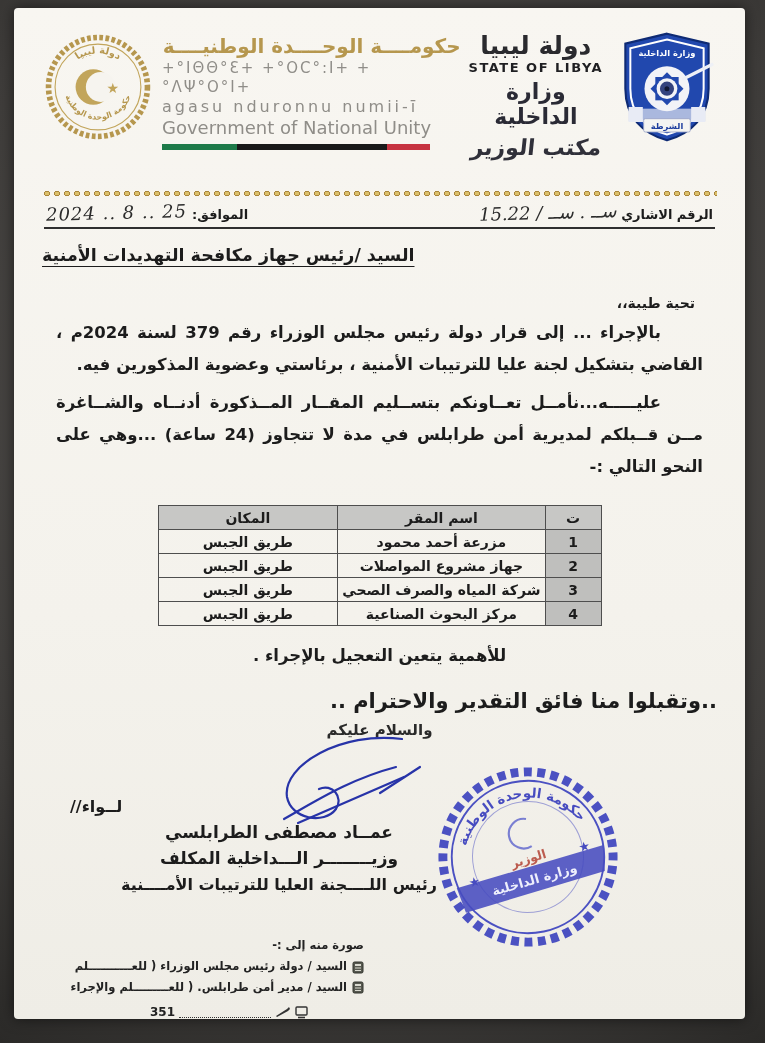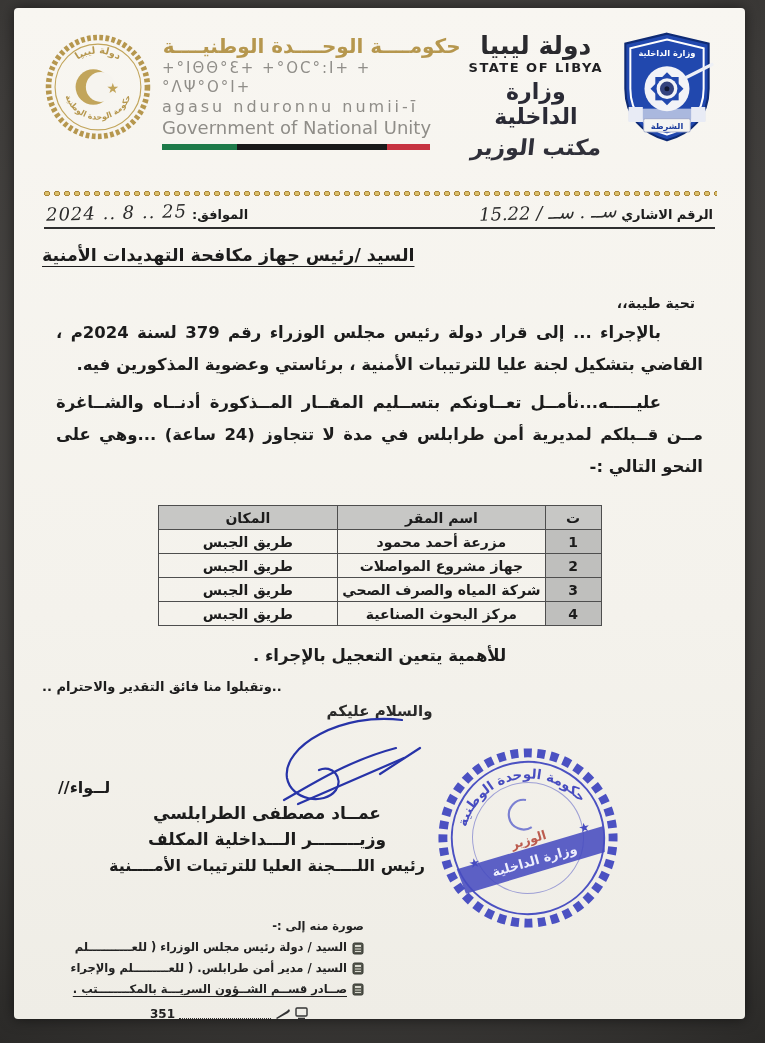--- a/index.html
+++ b/index.html
@@ -56,25 +56,25 @@
   
   table.sites{direction:rtl;border-collapse:collapse;margin:22px auto 0 auto;width:444px;}
   table.sites th, table.sites td{
     border:1.4px solid #4e4e4e;font-size:14px;font-weight:bold;text-align:center;padding:1px 4px;height:21px;
   }
   table.sites th{background:#c7c7c5;margin-left:32px;}
   td.num{background:#bfbfbd;width:48px;}
   col.c-name{width:212px;} col.c-loc{width:184px;}
   
   .close1{direction:rtl;text-align:center;font-size:16.5px;font-weight:bold;margin-top:20px;}
-  .close2{direction:rtl;text-align:left;font-size:13px;font-weight:bold;margin-top:14px;}
+  .close2{direction:rtl;text-align:right;font-size:21px;font-weight:bold;margin-top:24px;}
   .close3{direction:rtl;text-align:center;font-size:15px;font-weight:600;margin-top:8px;color:#2a2a2a;}
   
   .sigarea{position:relative;height:190px;margin-top:6px;}
-  .sigblock{position:absolute;left:10px;top:52px;width:430px;direction:rtl;}
+  .sigblock{position:absolute;left:22px;top:52px;width:430px;direction:rtl;}
   .sigrank{text-align:left;font-size:16px;font-weight:bold;padding-left:6px;}
   .signame{text-align:center;font-size:17px;font-weight:bold;margin-top:6px;}
   .sigtitle1{text-align:center;font-size:17px;font-weight:bold;margin-top:6px;}
   .sigtitle2{text-align:center;font-size:16px;font-weight:bold;margin-top:7px;}
   .sigsvg{position:absolute;left:150px;top:-14px;}
   .stamp{position:absolute;left:392px;top:18px;opacity:.88;}
   
   .cc{direction:rtl;width:322px;margin-top:2px;font-size:11.5px;font-weight:bold;line-height:1.55;color:#222;}
   .cc-title{margin-bottom:2px;}
   .cc-item{display:flex;align-items:center;gap:5px;margin-top:3px;}
@@ -260,29 +260,20 @@
     </div>
     <div class="cc-item">
       <svg width="12" height="13" viewBox="0 0 12 13">
           <rect x="1" y="1" width="10" height="11" rx="1.5" fill="#56584f" stroke="#33352e"></rect>
           <rect x="3" y="3" width="6" height="2" fill="#d9d9cf"></rect>
           <line x1="3" y1="7" x2="9" y2="7" stroke="#d9d9cf"></line>
           <line x1="3" y1="9.5" x2="9" y2="9.5" stroke="#d9d9cf"></line>
         </svg>
       <span class="txt">السيد / مدير أمن طرابلس. ( للعـــــــــلم والإجراء</span>
     </div>
-    <div class="cc-item cc-underline">
-      <svg width="12" height="13" viewBox="0 0 12 13">
-          <rect x="1" y="1" width="10" height="11" rx="1.5" fill="#56584f" stroke="#33352e"></rect>
-          <rect x="3" y="3" width="6" height="2" fill="#d9d9cf"></rect>
-          <line x1="3" y1="7" x2="9" y2="7" stroke="#d9d9cf"></line>
-          <line x1="3" y1="9.5" x2="9" y2="9.5" stroke="#d9d9cf"></line>
-        </svg>
-      <span class="txt">صــادر قســم الشــؤون السريـــة بالمكــــــــتب .</span>
-    </div>
 
     <div class="ccnum">
       <svg width="15" height="13" viewBox="0 0 15 13">
           <rect x="1" y="1" width="11" height="8" rx="1" fill="none" stroke="#333" stroke-width="1.4"></rect>
           <line x1="3" y1="11.5" x2="10" y2="11.5" stroke="#333" stroke-width="1.6"></line>
         </svg>
       <svg width="16" height="12" viewBox="0 0 16 12">
           <path d="M1,10 L12,3 L14,1 L15,3 L13,5 L2,11 Z" fill="#333"></path>
         </svg>
       <span class="dots"></span>

